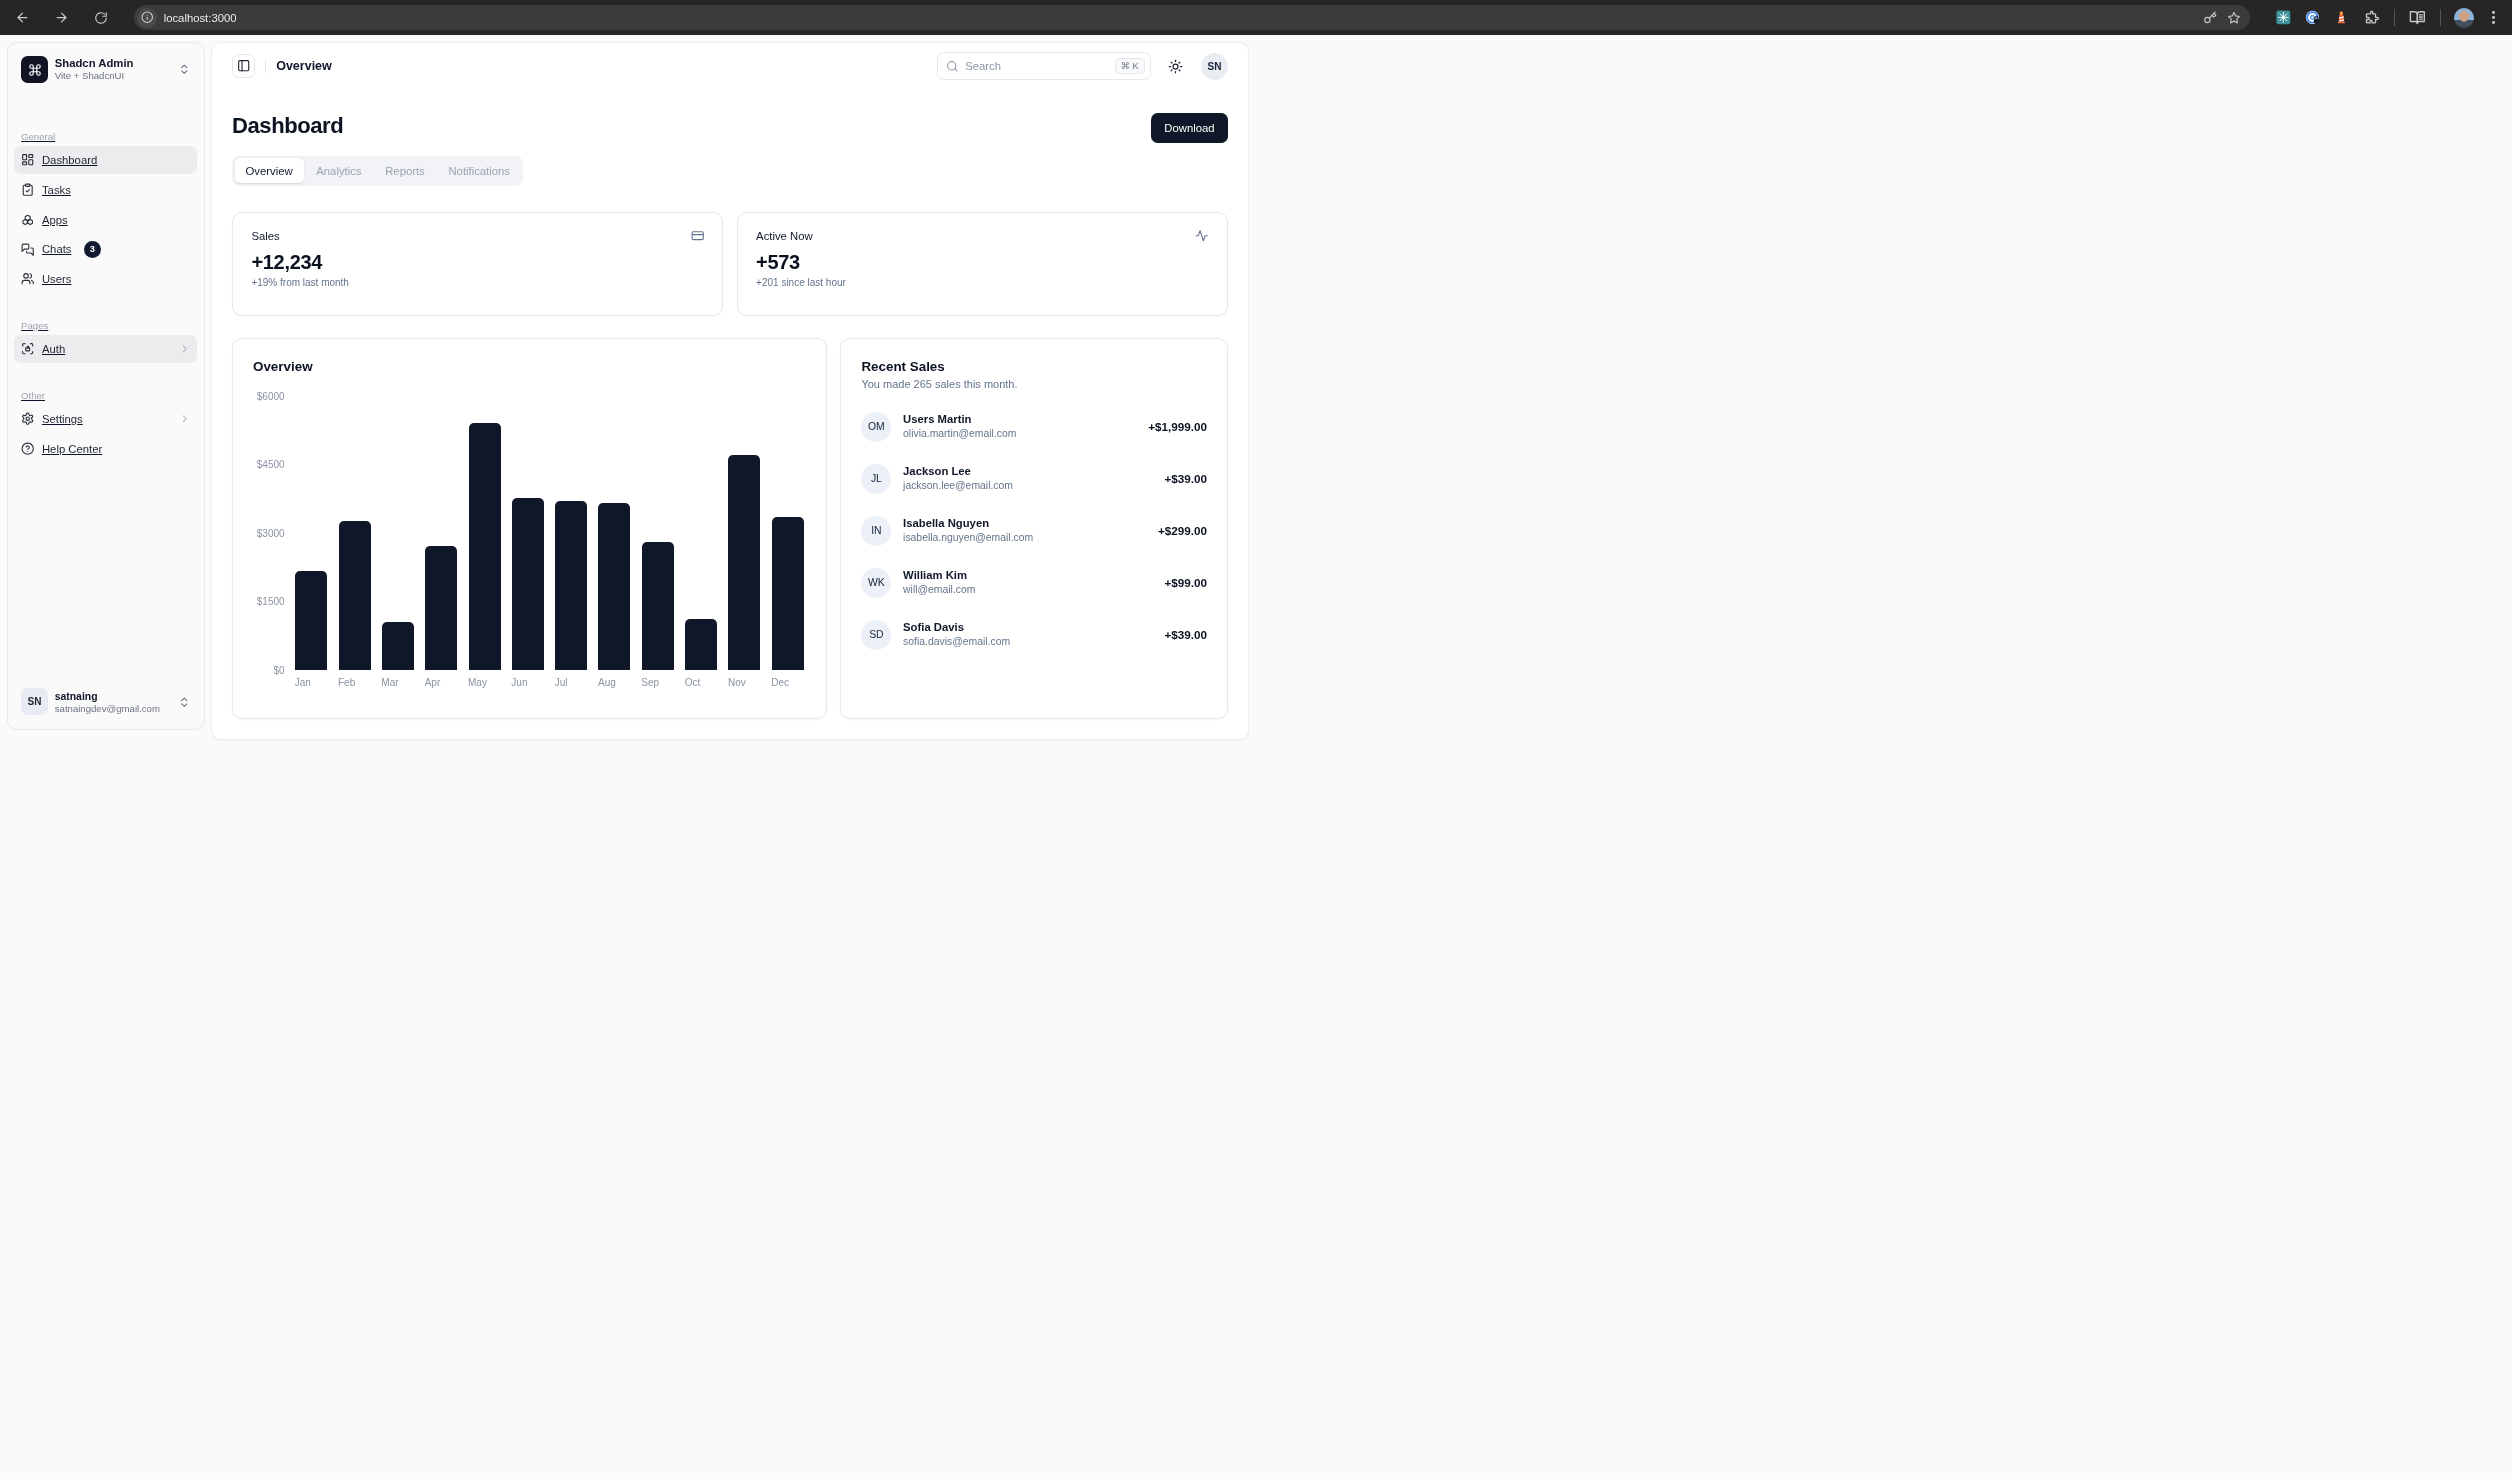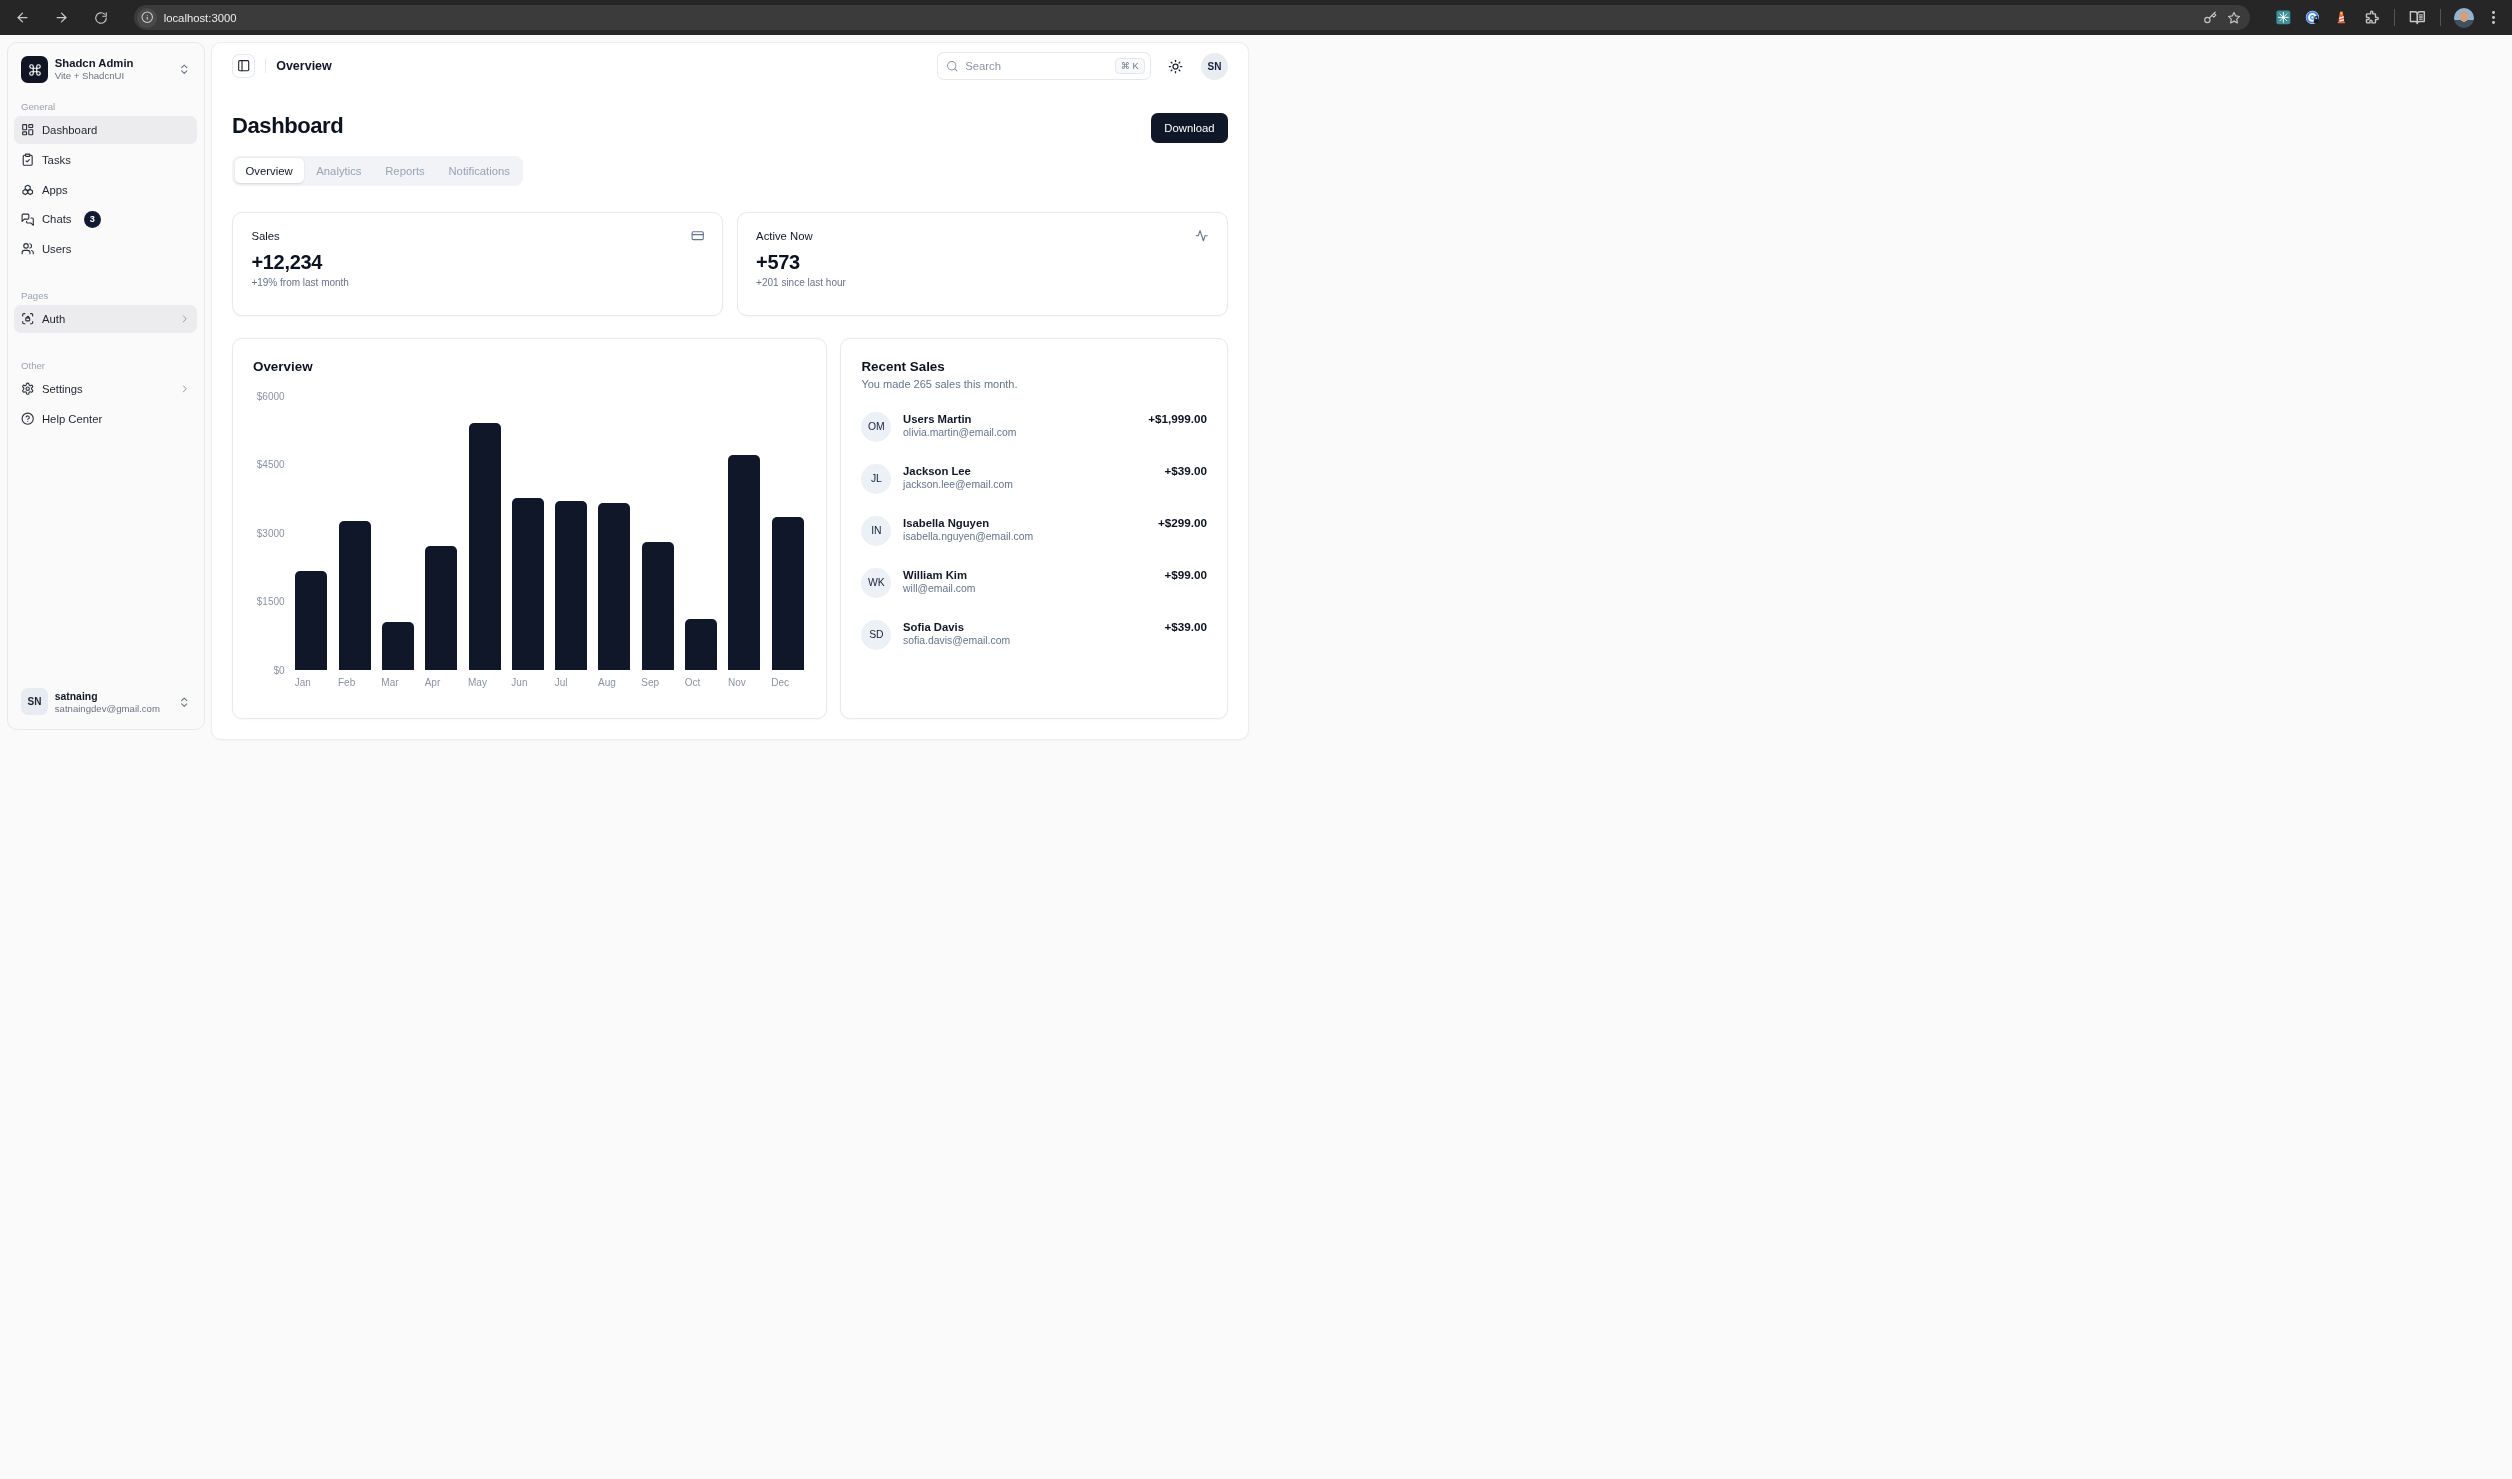--- a/index.html
+++ b/index.html
@@ -35,21 +35,21 @@
   
   .sidebar{ position:absolute; left:6.7px; top:6.7px; width:198px; height:688px; background:#fafafa;
     border:0.8px solid #e7e8ea; border-radius:10px; padding:6.7px; }
   .team-row{ display:flex; align-items:center; gap:6.7px; padding:6.7px; border-radius:6.7px; cursor:pointer;}
   .team-logo{ width:27px; height:27px; border-radius:6.7px; background:#111423; color:#fff;
     display:flex; align-items:center; justify-content:center; flex:0 0 auto;}
   .team-meta{ flex:1; min-width:0;}
   .team-name{ font-size:11.3px; font-weight:700; color:#111827; line-height:1.2;}
   .team-plan{ font-size:9.6px; color:#6b7280; line-height:1.3;}
   .team-chev{ color:#667085;}
-  .nav{ margin-top:8px;}
+  .nav{ margin-top:38px;text-decoration:underline;}
   .nav-label{ font-size:9.6px; color:#9ca3af; padding:3.3px 6.7px; height:18.4px;}
   .nav-item{ height:28px; display:flex; align-items:center; gap:7.5px; padding:0 6.7px; border-radius:6.7px;
     font-size:11.3px; color:#1f2430; cursor:pointer; margin-bottom:1.7px;}
   .nav-item .nico{ color:#2a2f3a; flex:0 0 auto;}
   .nav-item.active{ background:#ececef; font-weight:500;}
   .nav-item.hovered{ background:#ececef;}
   .nav-badge{ margin-left:5px; min-width:16.7px; height:16.7px; border-radius:8.4px; background:#111a30;
     color:#fff; font-size:9.2px; font-weight:600; display:flex; align-items:center; justify-content:center; padding:0 5px;}
   .nav-chev{ margin-left:auto; color:#8e95a2;}
   .nav-gap{ height:22px;}
@@ -109,21 +109,21 @@
   .plot{ flex:1; height:274px; display:flex; justify-content:space-between; align-items:flex-end; padding:0 1.7px;}
   .bar-col{ width:33px; height:100%; display:flex; flex-direction:column; justify-content:flex-end; align-items:center;}
   .bar{ width:32px; border-radius:5px 5px 0 0; background:#101729;}
   .x-axis{ display:flex; justify-content:space-between; margin-left:40px; padding:0 1.7px; margin-top:7.5px;}
   .x-axis span{ width:33px; text-align:left; font-size:10px; color:#8a93a3;}
 
   .sales-card{ flex:1; border:0.8px solid #e7e9ee; border-radius:10px; background:#fff;
     box-shadow:0 0.8px 1.7px rgba(16,24,40,.04); padding:20px; height:381px;}
   .sales-sub{ margin-top:4.2px; font-size:11px; color:#64748b;}
   .sales-list{ margin-top:22px; display:flex; flex-direction:column; gap:22px;}
-  .sale-row{ display:flex; gap:11.7px;}
+  .sale-row{ display:flex; align-items:center; gap:11.7px;}
   .sale-avatar{ width:30px; height:30px; border-radius:50%; background:#ebf1f7; color:#16213a;
     font-size:10.4px; font-weight:500; display:flex; align-items:center; justify-content:center; flex:0 0 auto;}
   .sale-meta{ flex:1; min-width:0;}
   .sale-name{ font-size:11.3px; font-weight:600; color:#101828; line-height:1.3;}
   .sale-email{ font-size:10.4px; color:#64748b; line-height:1.35;}
   .sale-amount{ font-size:11.7px; font-weight:700; color:#0b1220;}
 </style>
 </head>
 <body>
 

